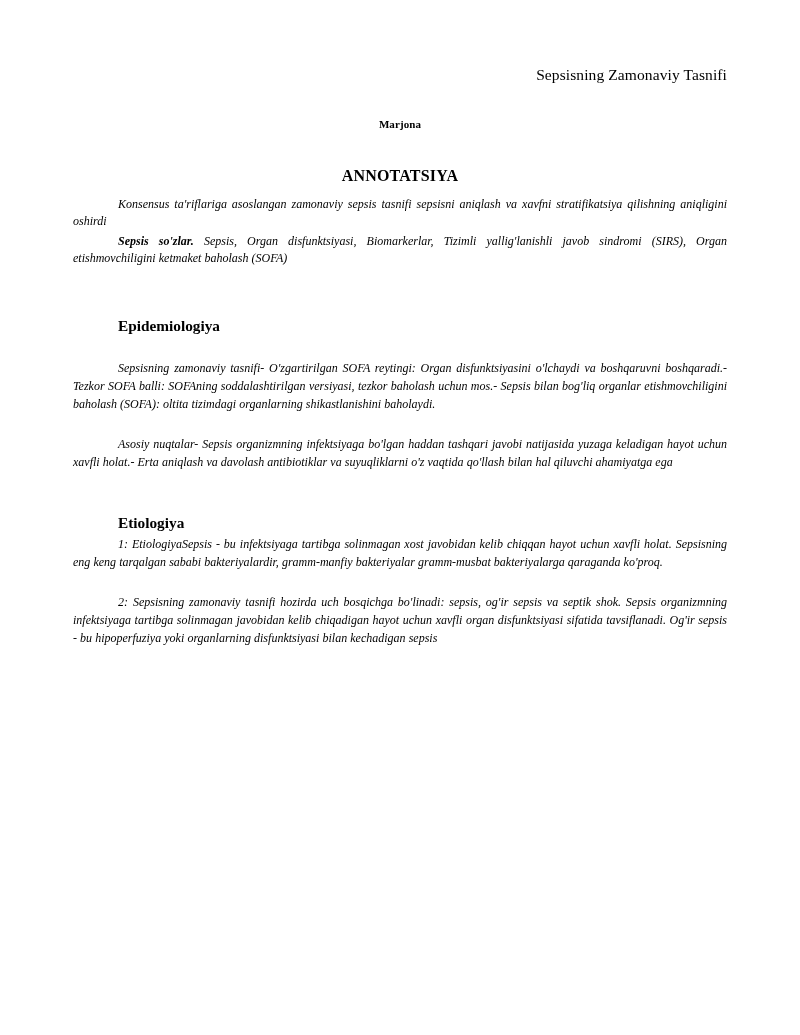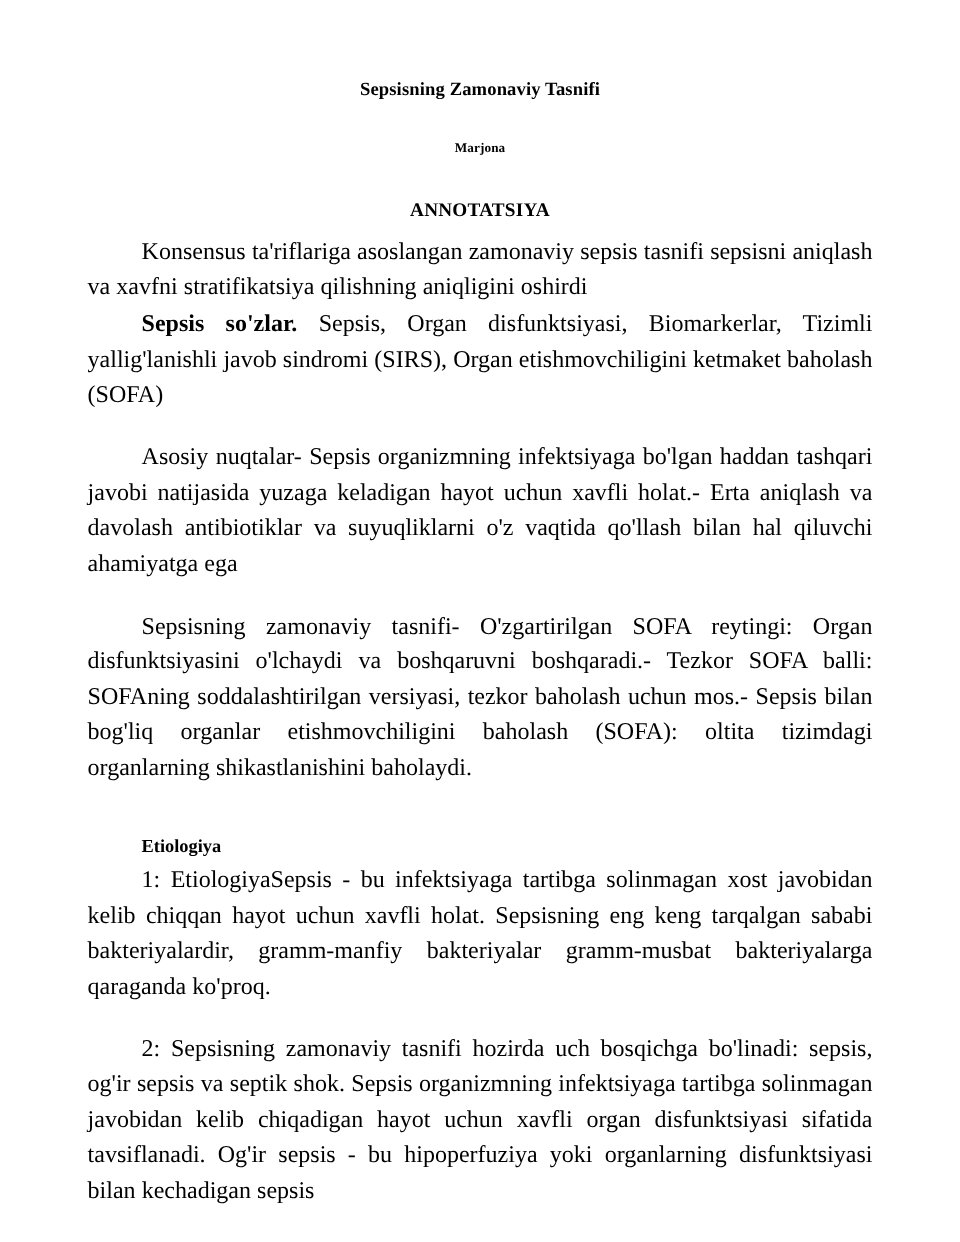--- a/index.html
+++ b/index.html
@@ -19,22 +19,22 @@
     position: relative;
     width: 800px;
     height: 1035px;
     box-sizing: border-box;
     padding: 58px 73px 0 73px;
     background: #ffffff;
     overflow: hidden;
   }
   .doc-title {
     font-size: 15.5px;
-    font-weight: bold;
-    text-align: center;
+    font-weight: normal;
+    text-align: right;
     line-height: 1.0;
     margin: 0;
     padding-top: 9px;
     letter-spacing: 0.1px;
   }
   .doc-author {
     font-size: 11px;
     font-weight: bold;
     text-align: center;
     line-height: 1.0;
@@ -45,27 +45,28 @@
   .section-title-center {
     font-size: 16px;
     font-weight: bold;
     text-align: center;
     line-height: 1.0;
     margin: 0;
     padding-top: 38px;
     letter-spacing: 0.2px;
   }
   p.body-text {
-    font-size: 20px;
+    font-size: 12px;
     line-height: 1.47;
     text-align: justify;
     text-justify: inter-word;
     margin: 0;
     text-indent: 45px;
     word-spacing: 0.1px;
+    font-style: italic;
   }
   p.tight {
     margin-top: 2px;
   }
   p.gap-lg {
     margin-top: 23px;
   }
   .heading-inline {
     font-size: 15.3px;
     font-weight: bold;
@@ -95,25 +96,26 @@
   <h1 class="doc-title">Sepsisning Zamonaviy Tasnifi</h1>
 
   <div class="doc-author">Marjona</div>
 
   <h2 class="section-title-center">ANNOTATSIYA</h2>
 
   <p class="body-text annot-first">Konsensus ta'riflariga asoslangan zamonaviy sepsis tasnifi sepsisni aniqlash va xavfni stratifikatsiya qilishning aniqligini oshirdi</p>
 
   <p class="body-text tight"><span class="lead-bold">Sepsis so'zlar.</span><span> Sepsis, Organ disfunktsiyasi, Biomarkerlar, Tizimli yallig'lanishli javob sindromi (SIRS), Organ etishmovchiligini ketmaket baholash (SOFA)</span></p>
 
+  <div class="heading-inline heading-epi">Epidemiologiya</div>
 
 
+  <p class="body-text gap-lg">Sepsisning zamonaviy tasnifi- O'zgartirilgan SOFA reytingi: Organ disfunktsiyasini o'lchaydi va boshqaruvni boshqaradi.- Tezkor SOFA balli: SOFAning soddalashtirilgan versiyasi, tezkor baholash uchun mos.- Sepsis bilan bog'liq organlar etishmovchiligini baholash (SOFA): oltita tizimdagi organlarning shikastlanishini baholaydi.</p>
+
   <p class="body-text gap-lg">Asosiy nuqtalar- Sepsis organizmning infektsiyaga bo'lgan haddan tashqari javobi natijasida yuzaga keladigan hayot uchun xavfli holat.- Erta aniqlash va davolash antibiotiklar va suyuqliklarni o'z vaqtida qo'llash bilan hal qiluvchi ahamiyatga ega</p>
-
-  <p class="body-text gap-lg">Sepsisning zamonaviy tasnifi- O'zgartirilgan SOFA reytingi: Organ disfunktsiyasini o'lchaydi va boshqaruvni boshqaradi.- Tezkor SOFA balli: SOFAning soddalashtirilgan versiyasi, tezkor baholash uchun mos.- Sepsis bilan bog'liq organlar etishmovchiligini baholash (SOFA): oltita tizimdagi organlarning shikastlanishini baholaydi.</p>
 
   <div class="heading-inline heading-etio">Etiologiya</div>
 
   <p class="body-text tight">1: EtiologiyaSepsis - bu infektsiyaga tartibga solinmagan xost javobidan kelib chiqqan hayot uchun xavfli holat. Sepsisning eng keng tarqalgan sababi bakteriyalardir, gramm-manfiy bakteriyalar gramm-musbat bakteriyalarga qaraganda ko'proq.</p>
 
   <p class="body-text gap-lg">2: Sepsisning zamonaviy tasnifi hozirda uch bosqichga bo'linadi: sepsis, og'ir sepsis va septik shok. Sepsis organizmning infektsiyaga tartibga solinmagan javobidan kelib chiqadigan hayot uchun xavfli organ disfunktsiyasi sifatida tavsiflanadi. Og'ir sepsis - bu hipoperfuziya yoki organlarning disfunktsiyasi bilan kechadigan sepsis</p>
 
 
 </div>
 

